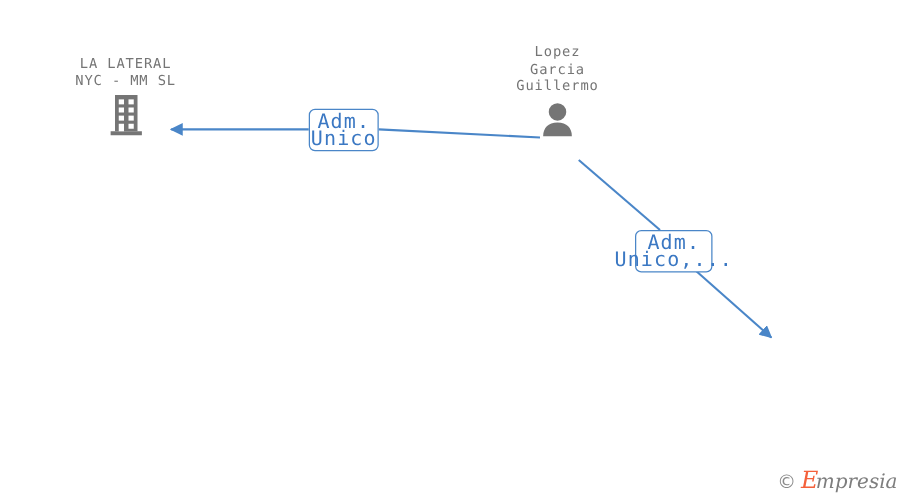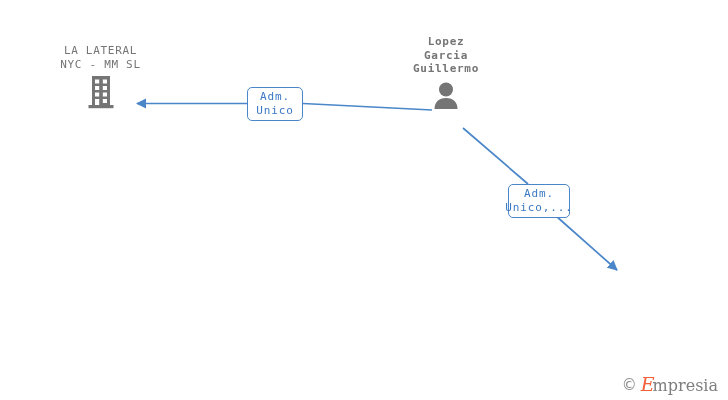--- a/index.html
+++ b/index.html
@@ -39,31 +39,31 @@
   }
   .node-icon {
     display: block;
     margin: 0 auto;
   }
 
   
   .node-company-top .node-label { margin-bottom: 4px; }
   
   .node-company-bottom .node-label { margin-top: 5px; }
-  .node-person .node-label { margin-bottom: 5px; font-weight: bold; }
+  .node-person .node-label { margin-bottom: 5px; }
 
   
   .edge-label {
     position: absolute;
     box-sizing: border-box;
     background: #ffffff;
     border: 1.6px solid #4a86c8;
     border-radius: 5px;
     color: #3b78c3;
-    font-size: 11px;
+    font-size: 16px;
     line-height: 14px;
     letter-spacing: 0.9px;
     text-align: center;
     font-family: "DejaVu Sans Mono", "Liberation Mono", monospace;
     display: flex;
     flex-direction: column;
     align-items: center;
     justify-content: center;
     white-space: pre;
     padding: 2px 6px;
@@ -87,20 +87,21 @@
   #watermark .wm-e {
     color: #f4603a;
     font-size: 19px;
     font-style: italic;
     font-family: "DejaVu Serif", "Liberation Serif", serif;
     line-height: 1;
   }
   #watermark .wm-rest {
     color: #7e7e7e;
     font-size: 16px;
+    font-style: italic;
     font-family: "DejaVu Serif", "Liberation Serif", serif;
     line-height: 1;
     margin-left: -2px;
   }
 </style>
 </head>
 <body>
 
 <div id="canvas">
 

